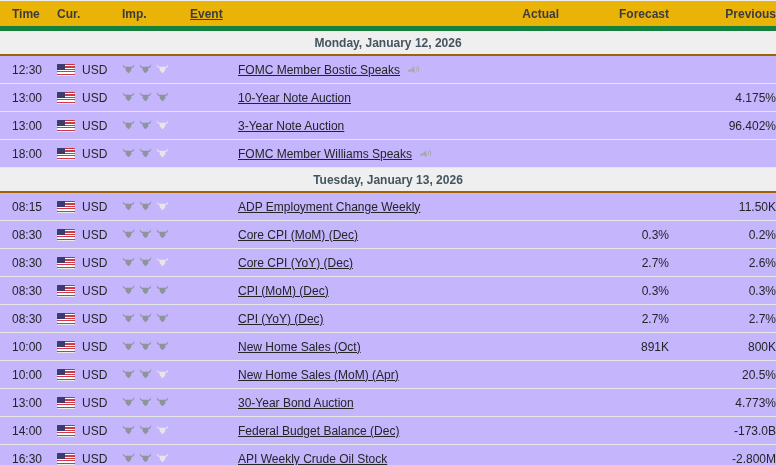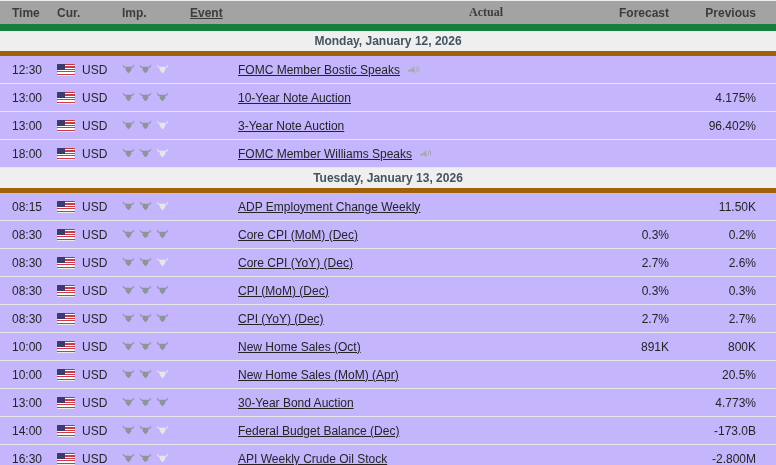--- a/index.html
+++ b/index.html
@@ -10,56 +10,56 @@
     color: #232526;
     font-size: 12px;
   }
   .calendar { width: 776px; }
 
   
   .thead {
     display: flex;
     align-items: center;
     height: 31px;
-    background: #a3a3a3;
+    background: #eab308;
     border-top: 1px solid #eeeeee;
-    border-bottom: 7px solid #15803d;
+    border-bottom: 5px solid #15803d;
     font-weight: bold;
     color: #3c3c3c;
   }
 
   
   .date-row {
     display: flex;
     align-items: center;
     justify-content: center;
     height: 25px;
     background: var(--date-bg, #efefef);
-    border-bottom: 5px solid #a16207;
+    border-bottom: 2px solid #a16207;
     font-weight: bold;
     color: var(--date-text, #44545f);
   }
 
   
   .row {
     display: flex;
     align-items: center;
     height: 28px;
     border-bottom: 1px solid var(--row-border, #e6e6e6);
     background: #c4b5fd;
   }
 
   
   .c-time { width: 57px; padding-left: 12px; }
   .c-cur { width: 65px; display: flex; align-items: center; gap: 7px; }
   .c-imp { width: 68px; display: flex; align-items: center; gap: 4px; }
   .c-event { flex: 1; display: flex; align-items: center; gap: 7px; min-width: 0; white-space: nowrap; text-decoration: underline; }
-  .c-actual { width: 90px; text-align: left; font-family: Liberation Serif, serif; }
+  .c-actual { width: 90px; text-align: right; }
   .c-forecast { width: 110px; text-align: right; }
-  .c-previous { width: 107px; text-align: right; padding-right: 20px; }
+  .c-previous { width: 107px; text-align: right; padding-right: 0; }
 
   .event-link { color: #232526; text-decoration: none; cursor: pointer; margin-left: 48px; }
 
   
   .flag-us {
     position: relative;
     width: 18px; height: 12px;
     flex: 0 0 18px;
     border-radius: 1px;
     overflow: hidden;

